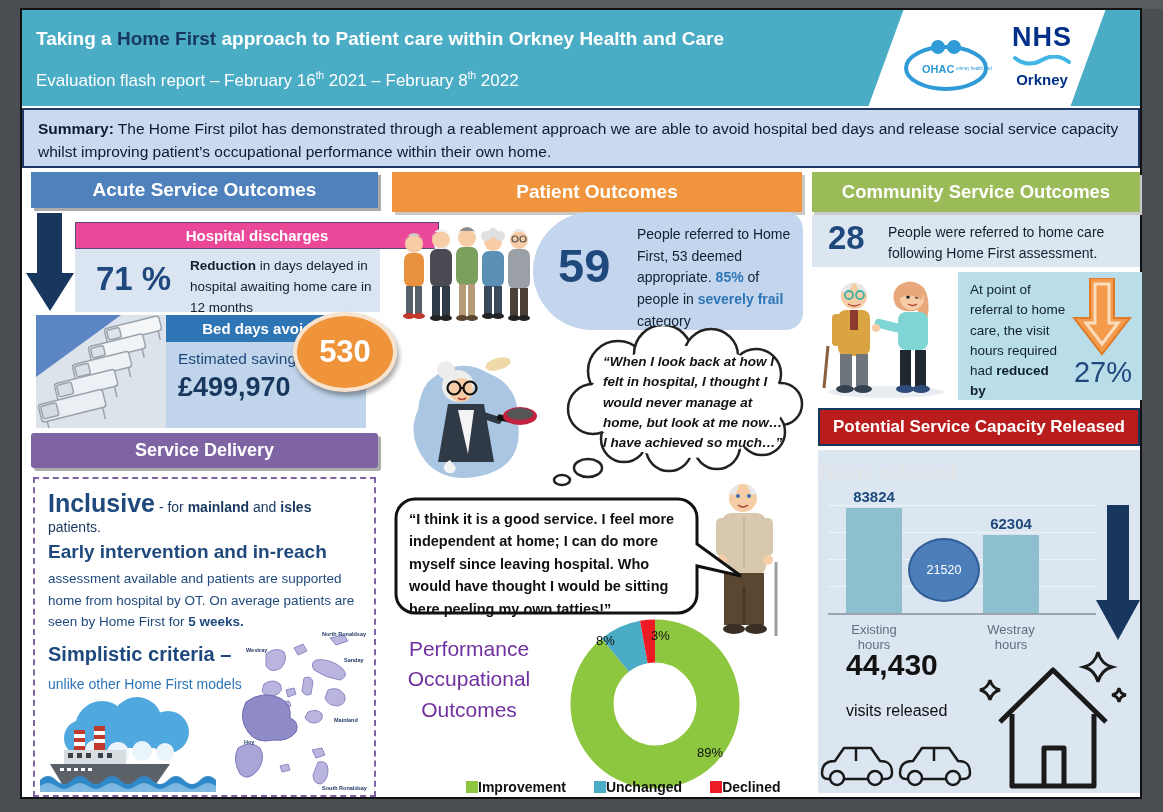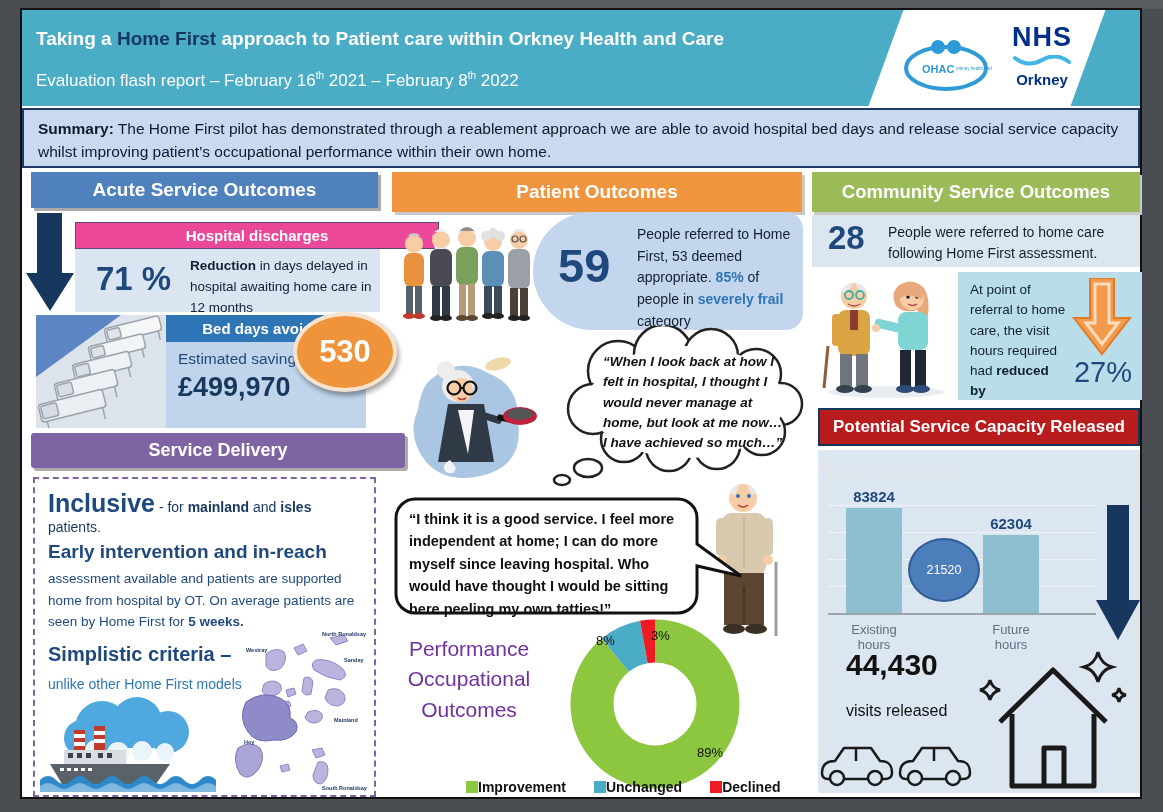--- a/index.html
+++ b/index.html
@@ -109,21 +109,21 @@
   </g>
 </svg>
 
 <div class="abs" style="left:166px;top:315px;width:200px;height:113px;background:#C0D5EB">
   <div class="hdr" style="height:27px;background:#2E75B6;font-size:15px">Bed days avoided</div>
   <div class="navy" style="padding:8px 0 0 12px;font-size:15.5px">Estimated savings of</div>
   <div style="padding:4px 0 0 12px;font-size:27px;font-weight:bold;color:#17375E">£499,970</div>
 </div>
 <div class="abs" style="left:293px;top:312px;width:104px;height:80px;background:#F0943C;border:4px solid #F8E3CE;border-radius:50%;box-shadow:2px 4px 5px rgba(0,0,0,.35);display:flex;align-items:center;justify-content:center;font-size:31px;font-weight:bold;color:#fff">530</div>
 
-<div class="abs hdr shadowed" style="left:31px;top:433px;width:374px;height:35px;background:#7E64A2;font-size:18px;border-radius:3px">Service Delivery</div>
+<div class="abs hdr shadowed" style="left:31px;top:433px;width:347px;height:35px;background:#7E64A2;font-size:18px;border-radius:3px">Service Delivery</div>
 
 <div class="abs" style="left:33px;top:477px;width:343px;height:320px;border:2px dashed #7E64A2"></div>
 <div class="abs" style="left:48px;top:489px;width:315px">
   <span class="navy" style="font-size:25px;font-weight:bold">Inclusive</span><span style="font-size:14px;color:#17375E"><span> - for </span><b>mainland</b><span> and </span><b>isles</b><span> patients.</span></span>
 </div>
 <div class="abs navy" style="left:48px;top:541px;font-size:19px;font-weight:bold">Early intervention and in-reach</div>
 <div class="abs navy" style="left:48px;top:568px;width:312px;font-size:13.5px;line-height:1.6">
   <span>assessment available and patients are supported home from hospital by OT. On average patients are seen by Home First for </span><b>5 weeks.</b>
 </div>
 <div class="abs navy" style="left:48px;top:643px;font-size:20px;font-weight:bold">Simplistic criteria –</div>
@@ -413,21 +413,21 @@
   <div class="barval">83824</div>
   <div class="barfill" style="height: 105px; background: rgb(141, 191, 206);"></div>
 </div>
 <div class="abs barcol" style="left:983px;top:486px;width:56px;height:127px">
   <div class="barval">62304</div>
   <div class="barfill" style="height: 78px; background: rgb(141, 191, 206);"></div>
 </div>
 <div class="abs" style="left:828px;top:613px;width:268px;height:2px;background:#9AA5AF"></div>
 <div class="abs" style="left:908px;top:538px;width:72px;height:64px;border-radius:50%;background:#4C7EBB;border:2px solid #2F5D94;display:flex;align-items:center;justify-content:center;color:#fff;font-size:12.5px">21520</div>
 <div class="abs axislab" style="left:836px;top:622px;width:76px;text-align:center">Existing hours</div>
-<div class="abs axislab" style="left:975px;top:622px;width:72px;text-align:center">Future hours</div>
+<div class="abs axislab" style="left:975px;top:622px;width:72px;text-align:center">Westray hours</div>
 <svg class="abs" style="left:1096px;top:505px" width="44" height="135" viewBox="0 0 44 135">
   <rect x="11" y="0" width="22" height="97" fill="#17375E"></rect>
   <polygon points="0,95 44,95 22,135" fill="#17375E"></polygon>
 </svg>
 
 <div class="abs" style="left:846px;top:648px;font-size:30px;font-weight:bold;color:#111">44,430</div>
 <div class="abs" style="left:846px;top:702px;font-size:16px;color:#111">visits released</div>
 
 <svg class="abs" style="left:818px;top:733px" width="155" height="58" viewBox="0 0 155 58">
   <g fill="none" stroke="#1A1A1A" stroke-width="2.5" stroke-linejoin="round">

